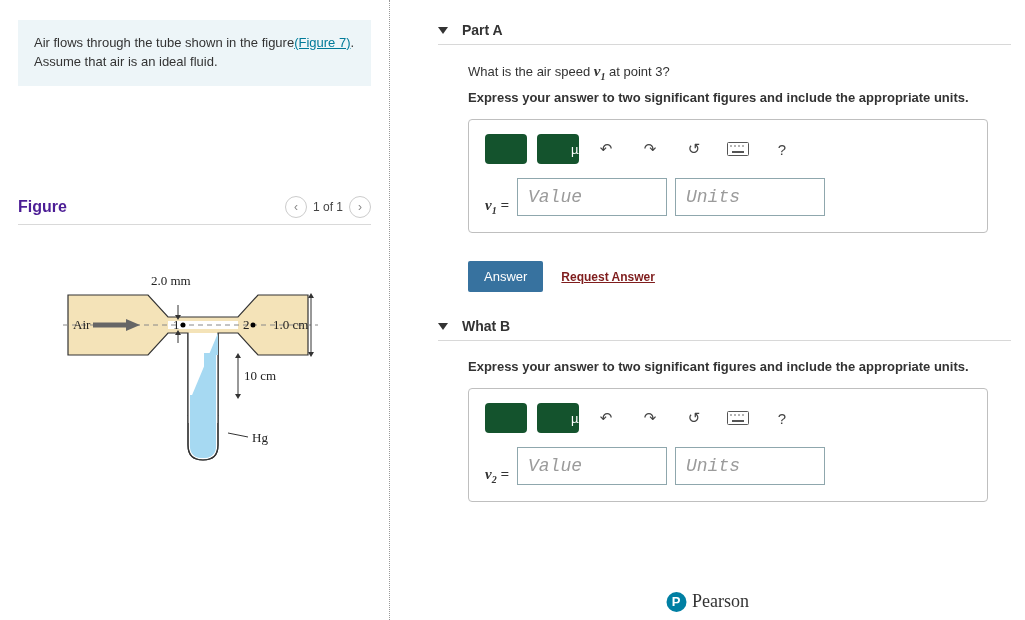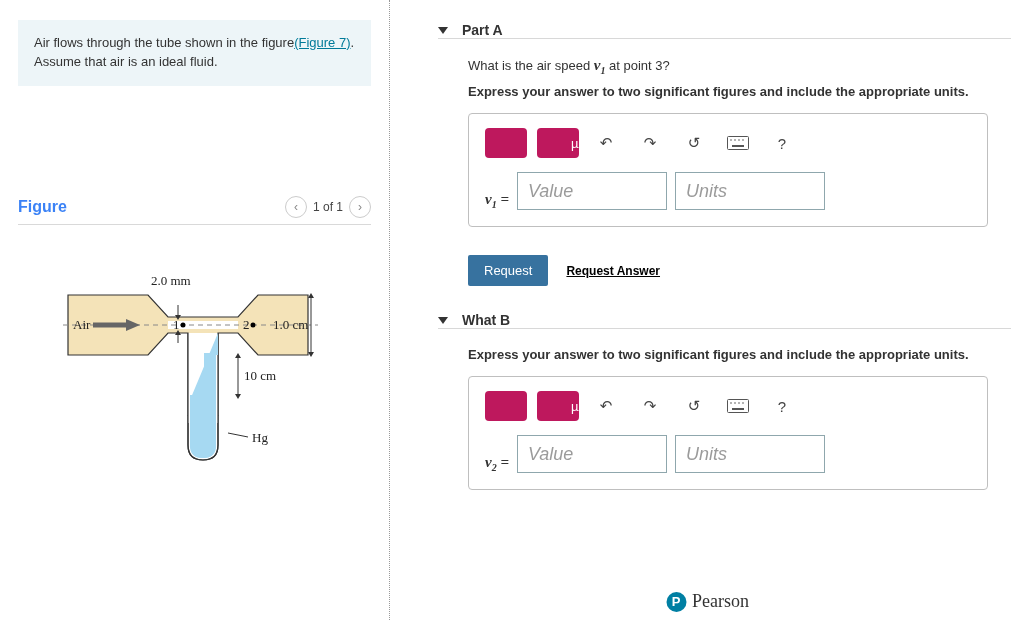--- a/index.html
+++ b/index.html
@@ -38,21 +38,21 @@
     justify-content: space-between;
     align-items: center;
     margin-top: 110px;
     padding-bottom: 6px;
     border-bottom: 1px solid #d9d9d9;
   }
   .figure-head h3 {
     margin: 0;
     font-weight: bold;
     font-size: 16px;
-    color: #3b82f6;
+    color: #4c1d95;
   }
   .figure-nav {
     display: flex;
     align-items: center;
     gap: 6px;
     color: #444;
     font-size: 12px;
   }
   .nav-btn {
     width: 22px; height: 22px;
@@ -72,21 +72,21 @@
   .part-section {
     margin-top: 22px;
     padding-left: 48px;
     padding-right: 14px;
   }
   .part-header {
     display: flex;
     align-items: center;
     gap: 14px;
     border-bottom: 1px solid #d8d8d8;
-    padding-bottom: 0;
+    padding-bottom: 6px;
   }
   .caret {
     width: 0; height: 0;
     border-left: 5px solid transparent;
     border-right: 5px solid transparent;
     border-top: 7px solid #333;
   }
   .part-title {
     font-weight: bold;
     font-size: 14px;
@@ -113,21 +113,21 @@
     margin-bottom: 14px;
   }
   .tool {
     width: 34px; height: 30px;
     border-radius: 4px;
     display: flex; align-items: center; justify-content: center;
     font-size: 15px;
     color: #444;
   }
   .tool.dark {
-    background: #be185d;
+    background: #14532d;
     color: #fff;
     padding-left: 42px;
   }
   .tool.plain {
     color: #444;
   }
   .answer-row {
     display: flex;
     align-items: flex-end;
     gap: 8px;
@@ -138,21 +138,21 @@
     font-size: 15px;
     font-weight: bold;
   }
   .sub { font-size: 10px; vertical-align: sub; }
   .field {
     border: 1px solid #8fa7ad;
     height: 38px;
     font-size: 18px;
     font-style: italic;
     color: #9b9b9b;
-    font-family: Liberation Sans, sans-serif;
+    font-family: Liberation Mono, monospace;
     padding: 8px 10px;
     background: #fff;
     display: flex;
     align-items: center;
   }
   .field.value { width: 150px; }
   .field.units { width: 150px; }
   .submit-row {
     display: flex;
     align-items: center;
@@ -161,21 +161,21 @@
     padding-left: 30px;
   }
   .submit-btn {
     background: #37729f;
     color: #fff;
     padding: 8px 16px;
     font-size: 13px;
     border-radius: 2px;
   }
   .request-link {
-    color: #000000;
+    color: #7f1d1d;
     font-size: 12px;
     font-weight: bold;
   }
   .footer-brand {
     position: absolute;
     bottom: 8px;
     left: 50%;
     transform: translateX(-50%);
     display: flex;
     align-items: center;
@@ -303,21 +303,21 @@
             <div class="tool plain">?</div>
           </div>
           <div class="answer-row">
             <span class="var-label"><span>v</span><span class="sub">1</span> =</span>
             <div class="field value">Value</div>
             <div class="field units">Units</div>
           </div>
         </div>
       </div>
       <div class="submit-row">
-        <div class="submit-btn">Request</div>
+        <div class="submit-btn">Answer</div>
         <a href="#" class="request-link">Request Answer</a>
       </div>
     </div>
 
     <div class="part-section" style="margin-top:26px;">
       <div class="part-header">
         <div class="caret"></div>
         <div class="part-title">What B</div>
       </div>
       <div class="part-body">

